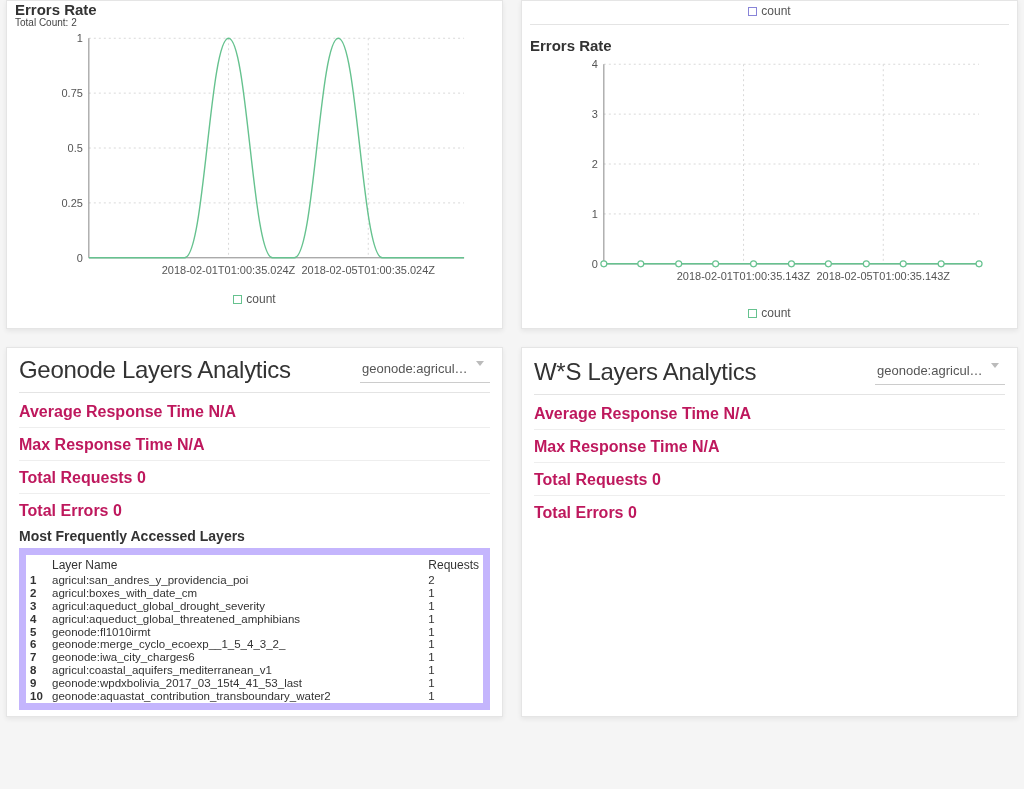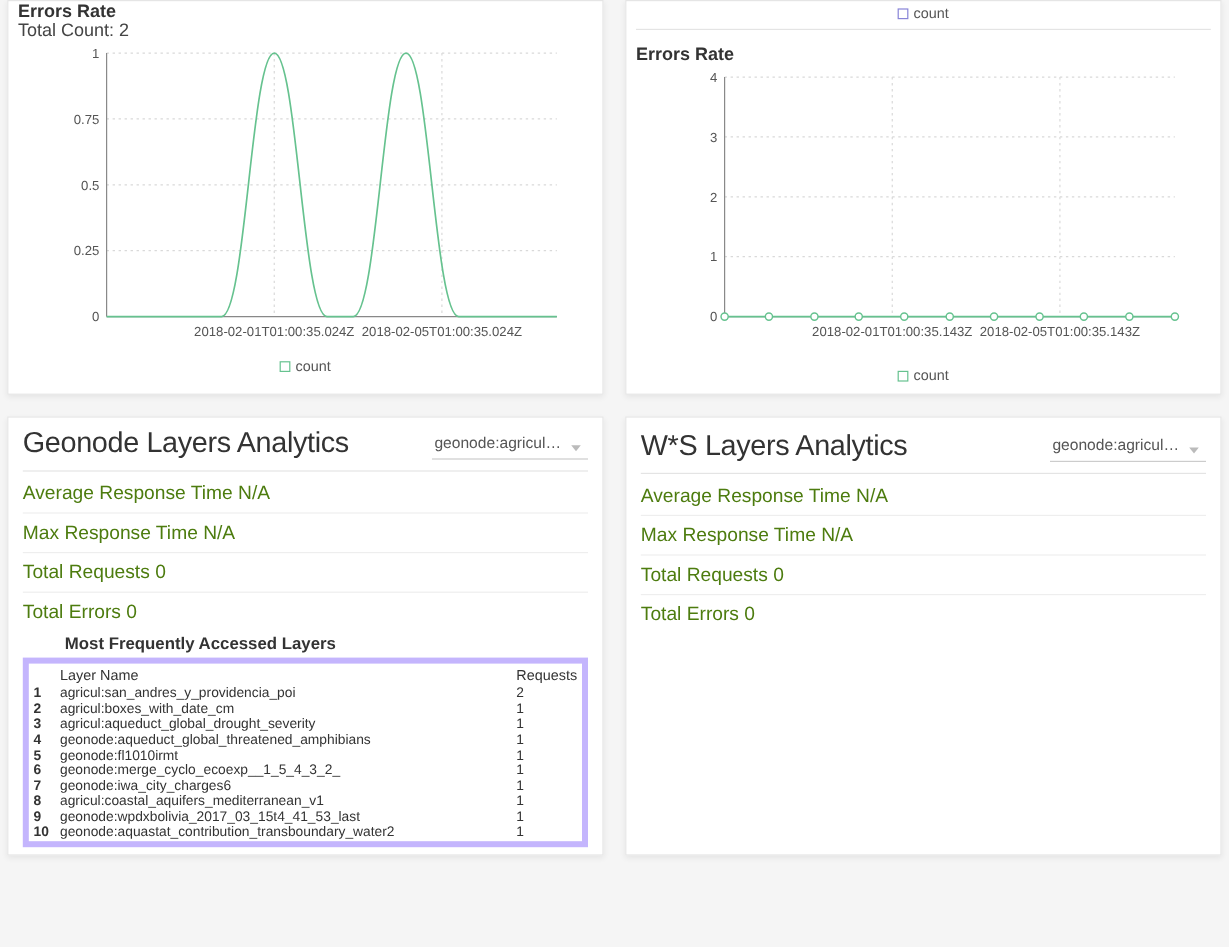--- a/index.html
+++ b/index.html
@@ -22,55 +22,55 @@
   padding: 6px 8px 8px 8px;
   box-shadow: 0 2px 5px rgba(0,0,0,0.07);
 }
 .chart-title {
   font-size: 15px;
   font-weight: bold;
   color: #333;
   font-family: Arial, Helvetica, sans-serif;
 }
 .chart-sub {
-  font-size: 15px;
+  font-size: 10px;
   color: #444;
   margin-top: -1px;
 }
 .chart-wrap { position: relative; width: 100%; }
 svg.chart { display: block; }
 .axis-text { font-size: 11px; fill: #555; }
 .grid-line { stroke: #d9d9d9; stroke-dasharray: 2,3; stroke-width: 1; }
 .axis-line { stroke: #888; stroke-width: 1; }
 .data-line { stroke: #66c28f; stroke-width: 1.4; fill: none; }
 .data-dot  { stroke: #66c28f; stroke-width: 1.2; fill: #fff; }
 .legend { text-align: center; font-size: 12px; color: #555; margin-top: 4px; }
 .legend .sq { display:inline-block; width: 9px; height: 9px; border: 1.5px solid #66c28f; margin-right: 4px; vertical-align: -1px; background:#fff;}
 .legend-top { text-align:center; font-size:12px; color:#555; padding-bottom:2px;}
 .legend-top .sq { display:inline-block; width:9px; height:9px; border:1.5px solid #8884d8; margin-right:4px; vertical-align:-1px; background:#fff;}
 
 .card-hr { border: none; border-top: 1px solid #e4e4e4; margin: 8px 0 10px; }
 
 .ana-head { display:flex; align-items:center; justify-content:space-between; }
 .ana-title { font-size: 24px; color:#333; font-weight: 400; letter-spacing:-0.3px; }
 .selector {
-  display:flex; align-items:flex-end; gap:8px;
+  display:flex; align-items:flex-start; gap:8px;
   border-bottom: 1px solid #ccc;
   padding: 4px 2px 6px 2px;
   min-width: 130px;
   color:#555; font-size:13px;
   cursor:pointer;
 }
 .selector .chev { border-left:4px solid transparent; border-right:4px solid transparent; border-top:5px solid #bbb; width:0; height:0; }
 
-.stat { font-size:16px; font-weight: normal; color:#4d7c0f; margin: 8px 0 6px; }
+.stat { font-size:16px; font-weight: bold; color:#be185d; margin: 8px 0 6px; }
 .stat-hr { border:none; border-top:1px solid #eee; }
 
-.sec-title { font-size: 14px; font-weight: bold; color:#333; margin-top:8px; margin-bottom:4px;margin-left:35px; }
-.tbl-wrap { border: 5px solid #c4b5fd; }
+.sec-title { font-size: 14px; font-weight: bold; color:#333; margin-top:8px; margin-bottom:4px; }
+.tbl-wrap { border: 7px solid #c4b5fd; }
 .tbl { width: 100%; border-collapse: collapse; font-size: 11.5px; }
 .tbl th { text-align:left; font-weight: 400; padding: 3px 4px 2px; color:#333; font-size: 12px; }
 .tbl th:last-child { text-align:right; }
 .tbl td { padding: 0px 4px; color:#333; line-height: 1.12; }
 .tbl td.idx { font-weight: bold; width: 22px; }
 .tbl td.req { width: 56px; }
 
 .top-left-panel { padding-top: 0; }
 .top-right-panel { padding-top: 3px; }
 .right-chart-block { margin-top: 12px; }
@@ -199,21 +199,21 @@
               <td>agricul:boxes_with_date_cm</td>
               <td class="req">1</td>
             </tr>
             <tr>
               <td class="idx">3</td>
               <td>agricul:aqueduct_global_drought_severity</td>
               <td class="req">1</td>
             </tr>
             <tr>
               <td class="idx">4</td>
-              <td>geonode:aqueduct_global_threatened_amphibians</td>
+              <td>agricul:aqueduct_global_threatened_amphibians</td>
               <td class="req">1</td>
             </tr>
             <tr>
               <td class="idx">5</td>
               <td>geonode:fl1010irmt</td>
               <td class="req">1</td>
             </tr>
             <tr>
               <td class="idx">6</td>
               <td>geonode:merge_cyclo_ecoexp__1_5_4_3_2_</td>

